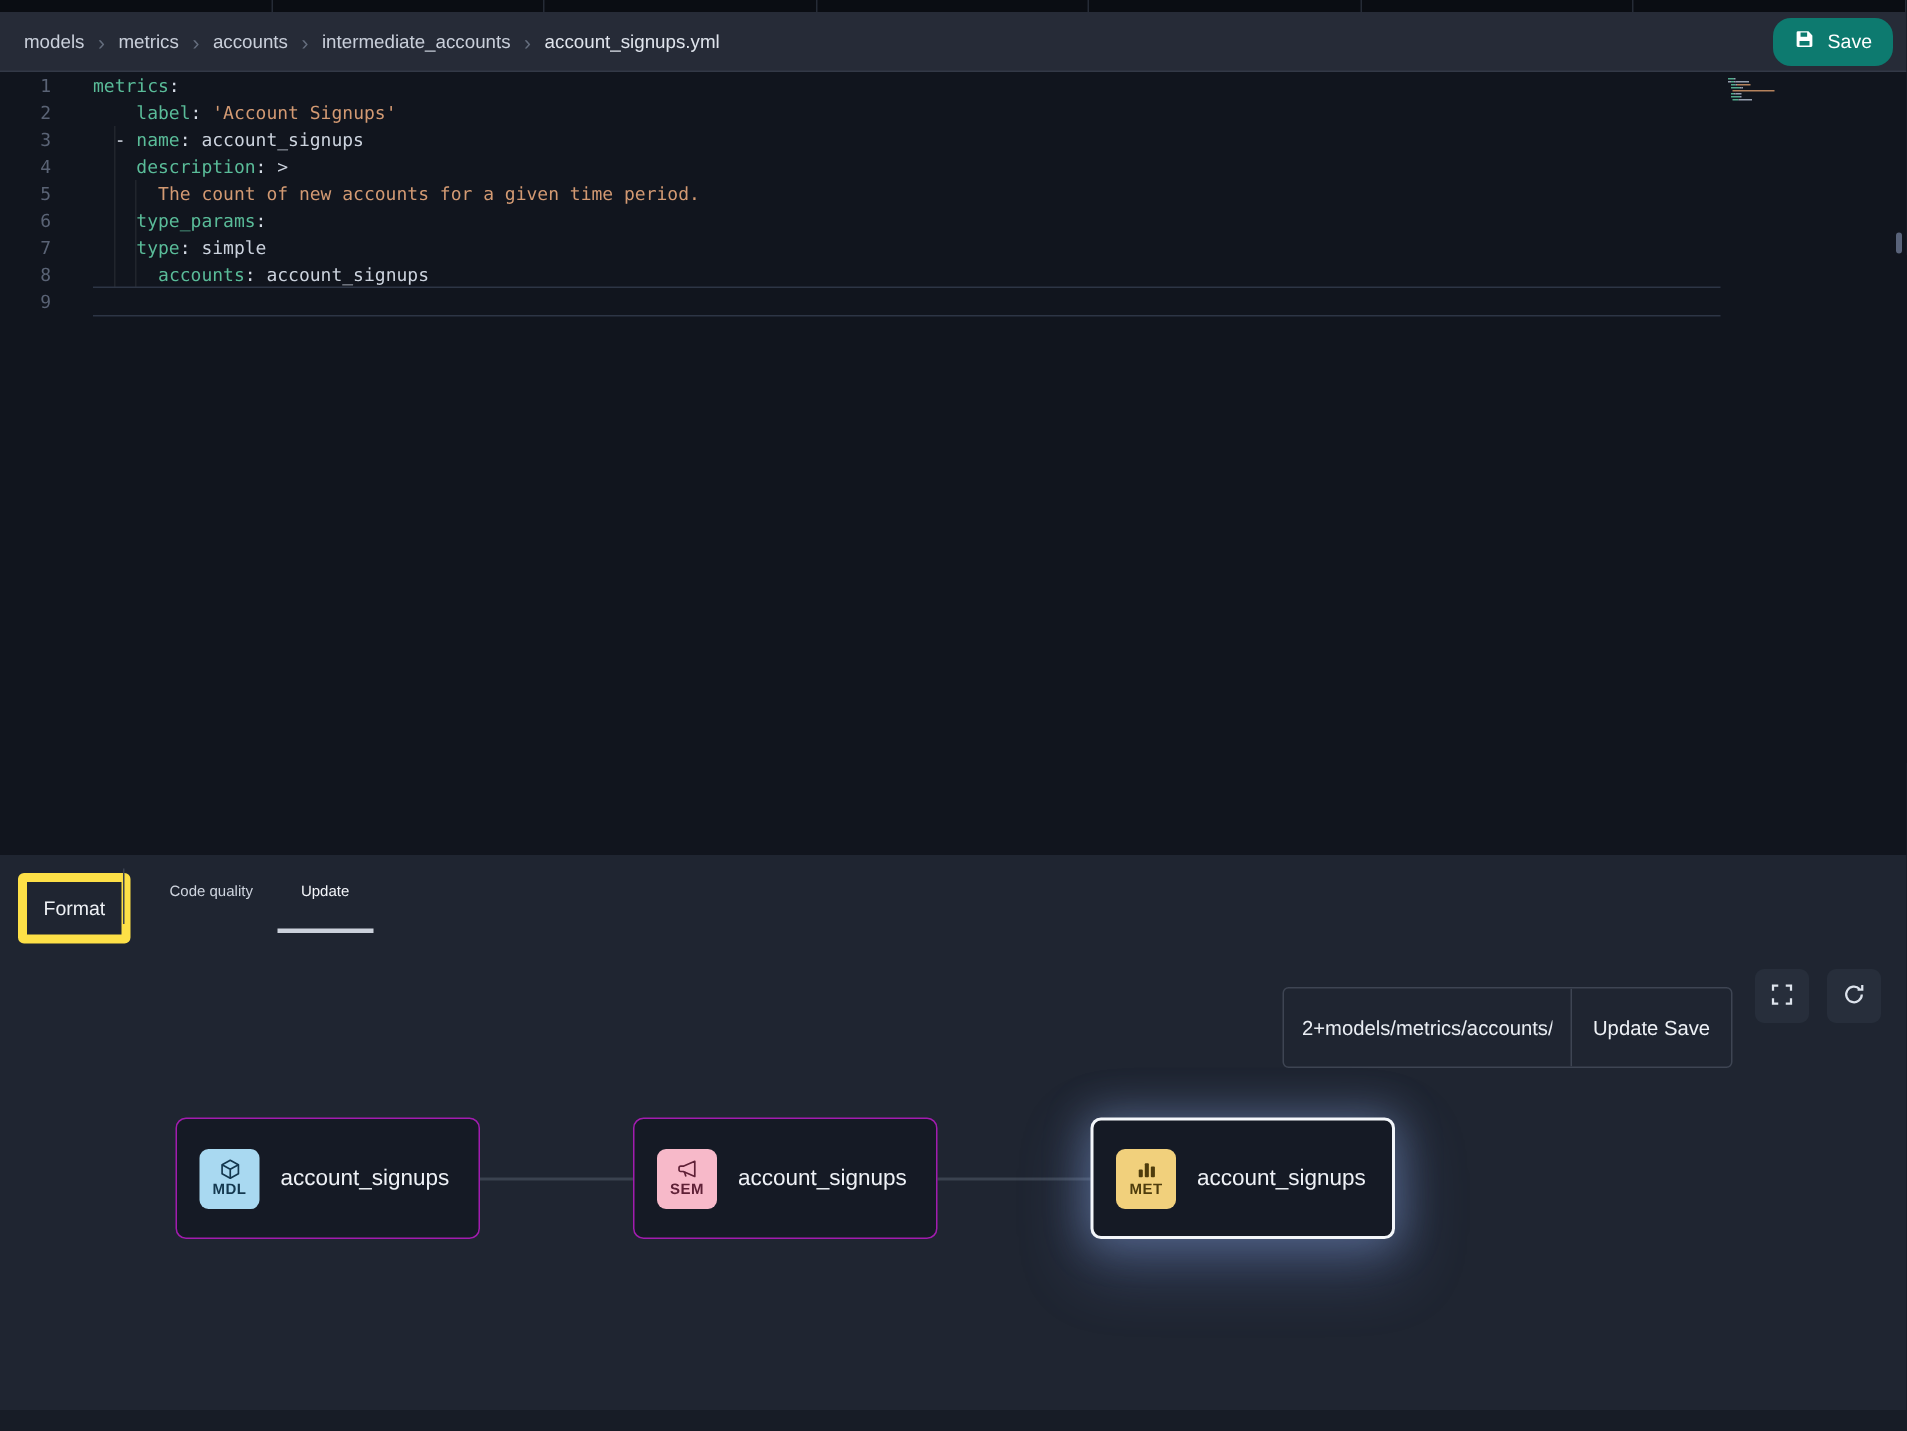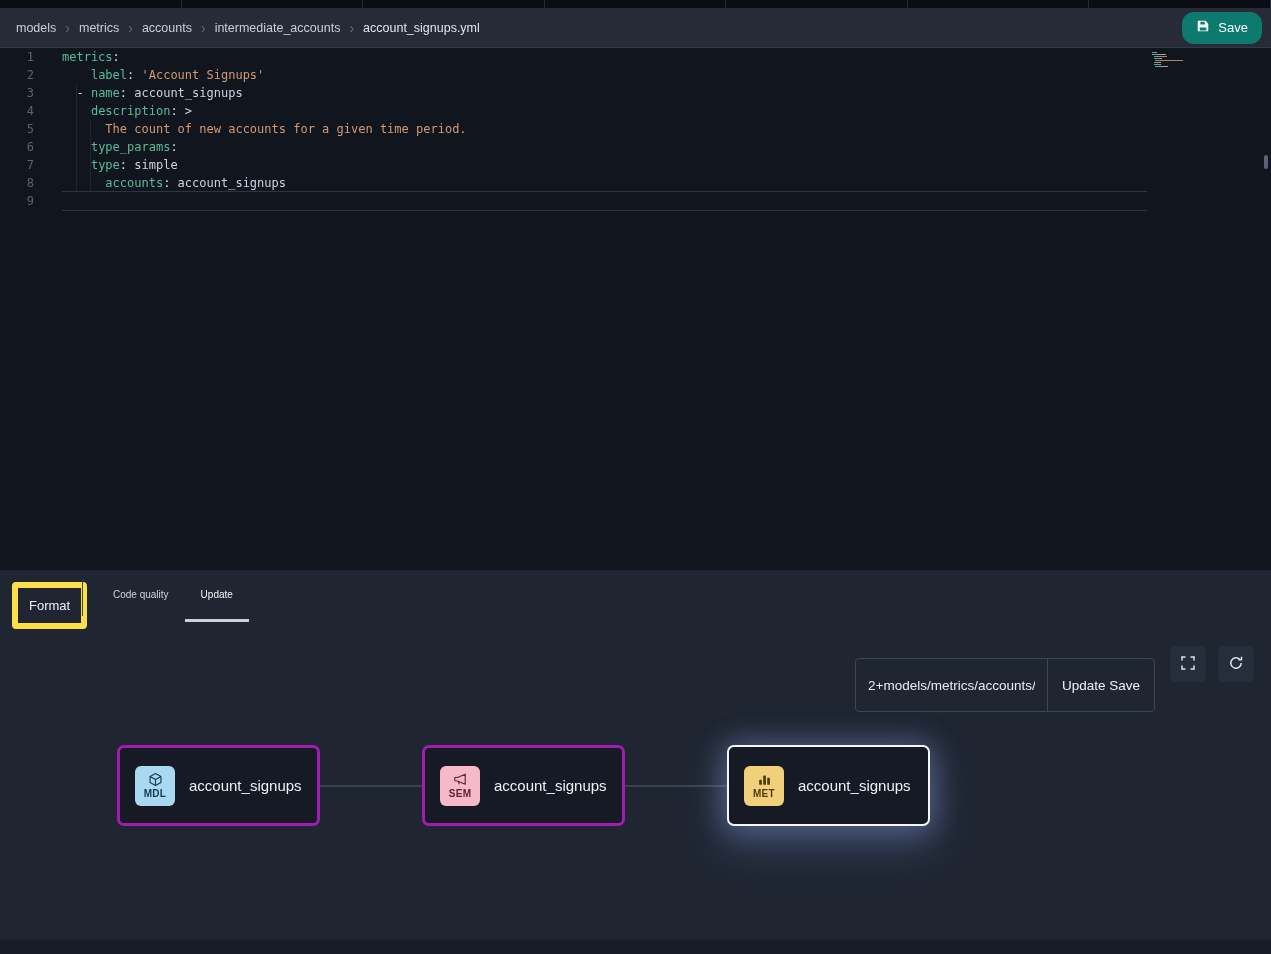--- a/index.html
+++ b/index.html
@@ -60,21 +60,21 @@
   .selector-input { width:192px; background:transparent; border:none; border-right:1px solid #3e4553;
                     color:#e9edf3; font-size:13.5px; padding:0 12px; font-family:inherit; outline:none; }
   .update-btn { background:transparent; border:none; color:#eef1f6; font-size:13.5px; padding:0 14px;
                 font-family:inherit; cursor:pointer; }
   .icon-btn { position:absolute; top:76px; width:36px; height:36px; background:#272e3b; border:none;
               border-radius:6px; display:flex; align-items:center; justify-content:center; cursor:pointer; color:#dde3ec; }
   .fullscreen-btn { left:1170px; } .refresh-btn { left:1218px; }
 
   .edge { position:absolute; top:215px; height:2px; background:#3a424f; }
   .edge1 { left:320px; width:102px; } .edge2 { left:625px; width:102px; }
-  .node { position:absolute; top:175px; width:203px; height:81px; background:#151a25; border:3px solid #a21caf;
+  .node { position:absolute; top:175px; width:203px; height:81px; background:#151a25; border:1px solid #a21caf;
           border-radius:7px; display:flex; align-items:center; padding-left:15px; gap:14px; cursor:pointer; }
   .node1 { left:117px; } .node2 { left:422px; } .node3 { left:727px; }
   .node.selected { border:2px solid #f3f6fa;
                    box-shadow:0 0 28px 4px rgba(145,175,235,.33), 0 16px 42px 6px rgba(115,145,215,.28); }
   .tile { width:40px; height:40px; border-radius:6px; display:flex; flex-direction:column; align-items:center;
           justify-content:center; gap:1px; flex:0 0 auto; }
   .tile svg { display:block; }
   .badge { font-size:10px; font-weight:bold; letter-spacing:.3px; line-height:1.1; }
   .node-label { font-size:15px; color:#eef1f6; }
   .footer { position:absolute; left:0; top:370px; width:100%; height:14px; background:#171c26; }

